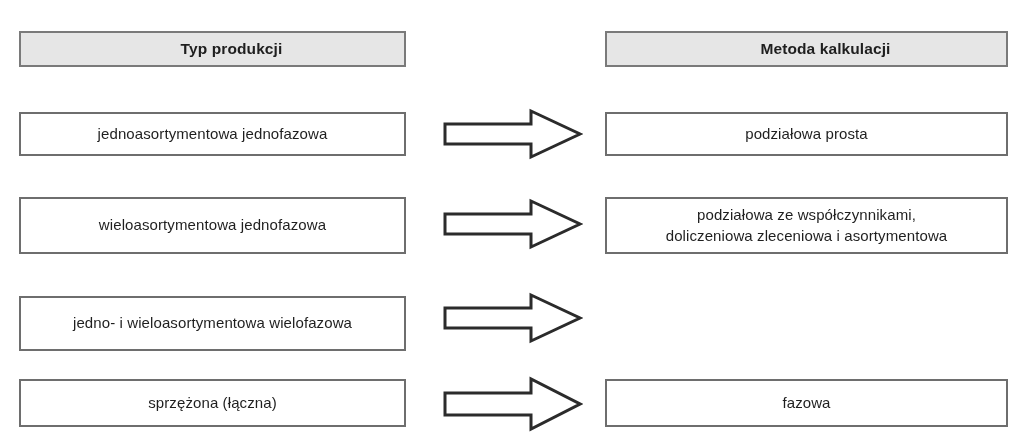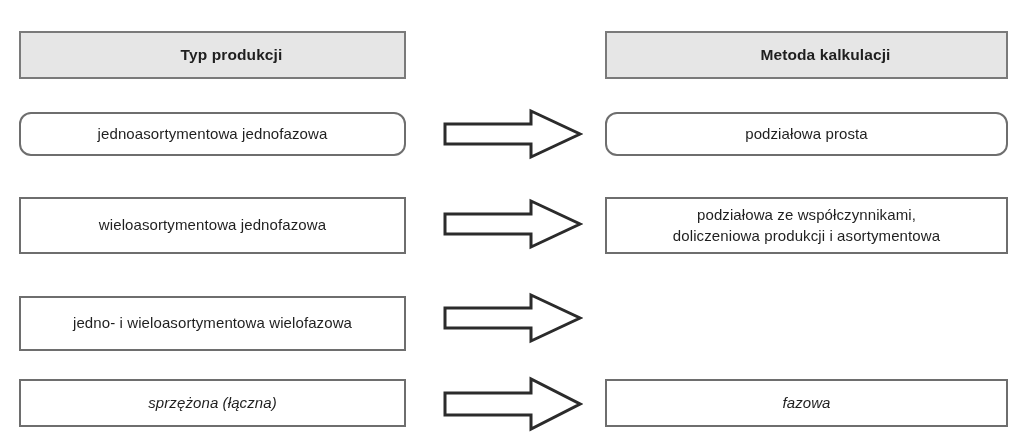--- a/index.html
+++ b/index.html
@@ -43,25 +43,25 @@
     border-color: #7a7a7a;
     font-weight: bold;
     font-size: 15.5px;
   }
 
   
   .col-left  { left: 19px;  width: 387px; }
   .col-right { left: 605px; width: 403px; }
 
   
-  .row-head { top: 31px;  height: 48px; padding-left: 46px; }
-  .row-1    { top: 112px; height: 44px; border-radius: 12px; }
+  .row-head { top: 31px;  height: 36px; padding-left: 46px; }
+  .row-1    { top: 112px; height: 44px; }
   .row-2    { top: 197px; height: 57px; }
   .row-3    { top: 296px; height: 55px; }
-  .row-4    { top: 379px; height: 48px; font-style: italic; }
+  .row-4    { top: 379px; height: 48px; }
 
   .arrow {
     position: absolute;
     left: 443px;
     width: 140px;
   }
   .arrow svg { display: block; width: 100%; height: 100%; }
 
   .arrow-1 { top: 108px; height: 52px; }
   .arrow-2 { top: 198px; height: 52px; }
@@ -95,21 +95,21 @@
 
   <div class="arrow arrow-2">
     <svg viewBox="0 0 140 52" preserveAspectRatio="none">
       <polygon points="2,16 88,16 88,3 137,26 88,49 88,36 2,36" fill="#ffffff" stroke="#2b2b2b" stroke-width="3" stroke-linejoin="miter"></polygon>
     </svg>
   </div>
 
   <div class="box col-right row-2">
     <div>
       <span class="line2">podziałowa ze współczynnikami,</span>
-      <span class="line2">doliczeniowa produkcji i asortymentowa</span>
+      <span class="line2">doliczeniowa zleceniowa i asortymentowa</span>
     </div>
   </div>
 
   <div class="box col-left row-3">jedno- i wieloasortymentowa wielofazowa</div>
 
   <div class="arrow arrow-3">
     <svg viewBox="0 0 140 52" preserveAspectRatio="none">
       <polygon points="2,16 88,16 88,3 137,26 88,49 88,36 2,36" fill="#ffffff" stroke="#2b2b2b" stroke-width="3" stroke-linejoin="miter"></polygon>
     </svg>
   </div>

